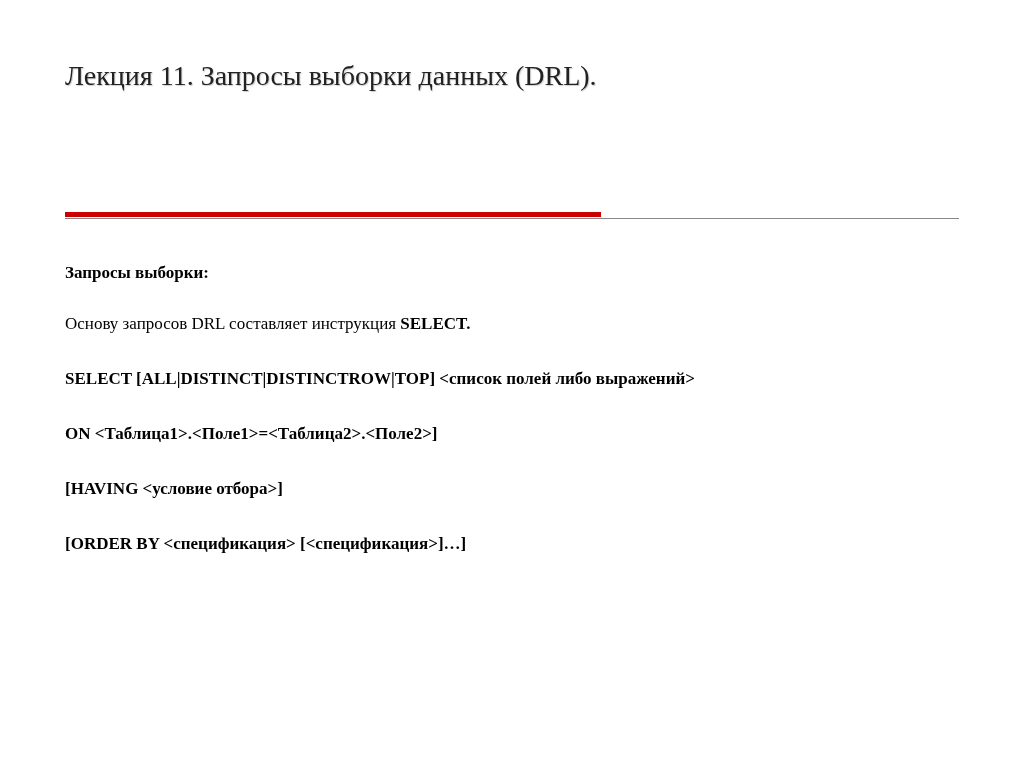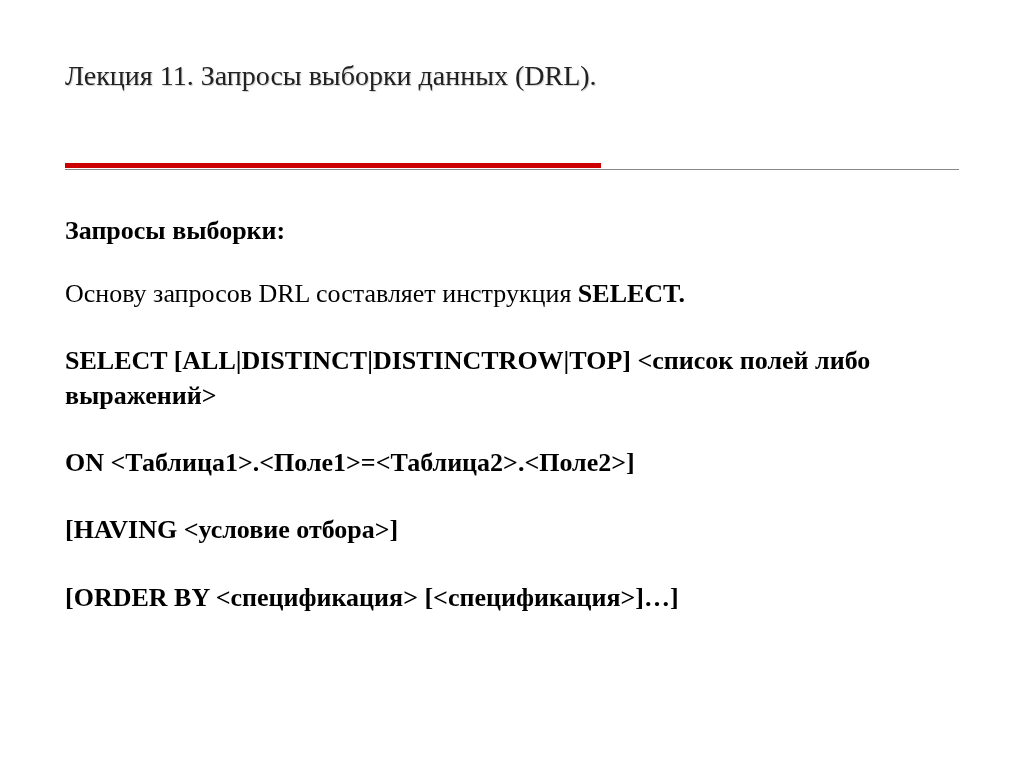--- a/index.html
+++ b/index.html
@@ -13,21 +13,21 @@
       background: #ffffff;
       font-family: "Times New Roman", Times, serif;
       padding: 60px 65px;
       color: #000000;
     }
     .slide-title {
       font-size: 28px;
       font-weight: normal;
       color: #222222;
       text-shadow: 1px 1px 1px rgba(0,0,0,0.2);
-      margin-bottom: 71px;
+      margin-bottom: 120px;
     }
     .divider {
       position: relative;
       height: 10px;
       margin-bottom: 40px;
     }
     .divider-thick {
       height: 5px;
       background: #cc0000;
       width: 60%;
@@ -37,21 +37,21 @@
     }
     .divider-thin {
       height: 1px;
       background: #888888;
       width: 100%;
       position: absolute;
       left: 0;
       top: 6px;
     }
     .content {
-      font-size: 26px;
+      font-size: 17px;
       line-height: 1.35;
       color: #000000;
     }
     .section-heading {
       font-weight: bold;
       margin-bottom: 28px;
     }
     .intro-line {
       margin-bottom: 28px;
     }

